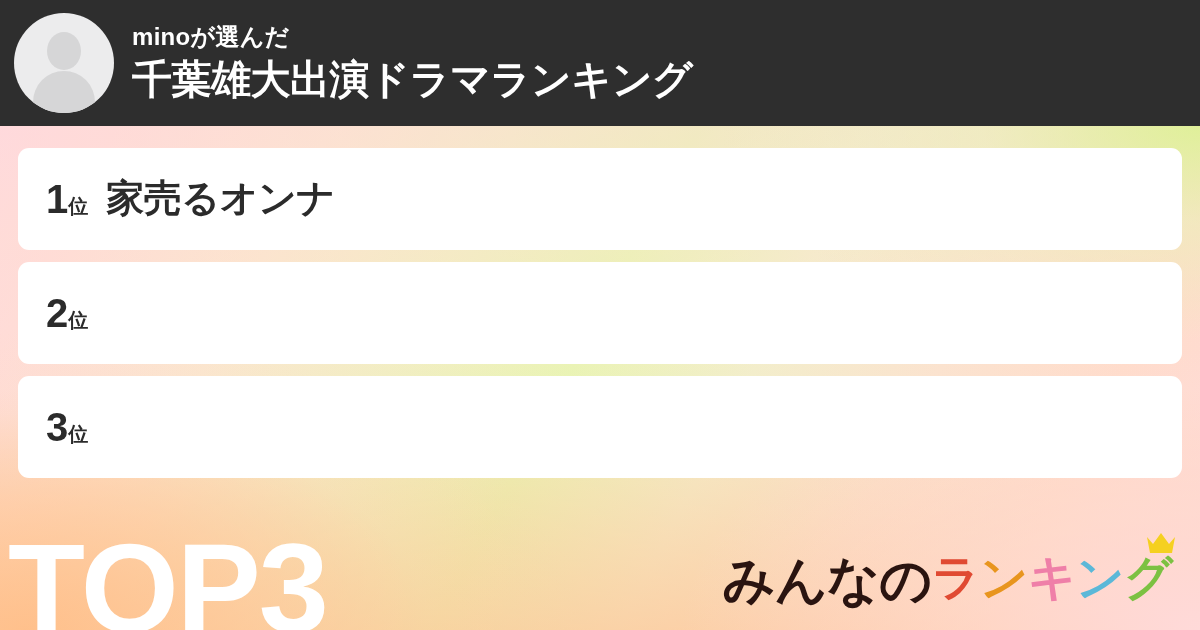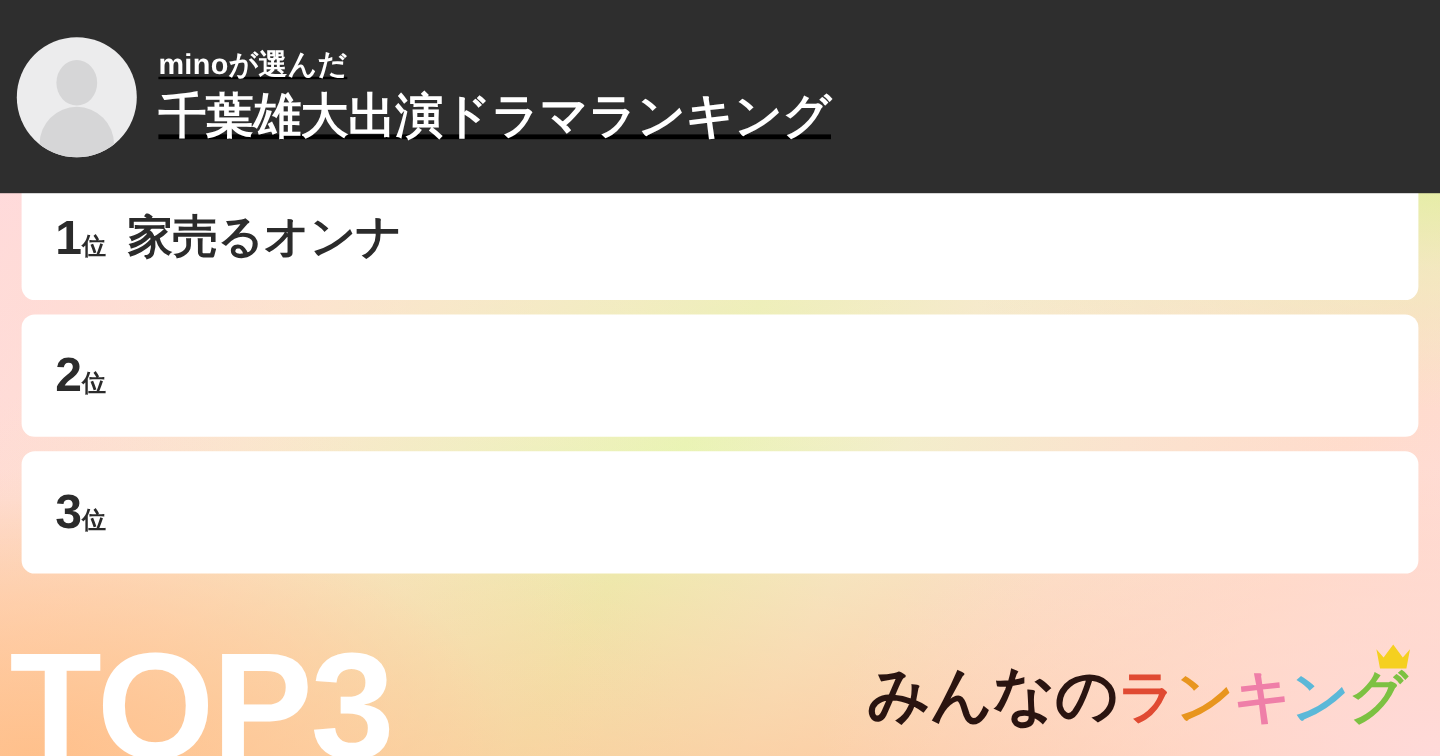--- a/index.html
+++ b/index.html
@@ -67,27 +67,26 @@
     background:
       radial-gradient(ellipse 480px 215px at 100% 0%,
         rgba(216,245,140,0.80) 0%,
         rgba(228,246,175,0.45) 45%,
         rgba(240,246,205,0) 100%);
   }
 
   
   .header{
     position:absolute;left:0;top:0;
-    width:1200px;height:161px;
+    width:1200px;height:126px;
     background:#2e2e2e;
     display:flex;align-items:center;
     box-sizing:border-box;
     padding-left:14px;
     z-index:5;
-    text-decoration:underline;
   }
   .avatar{
     width:100px;height:100px;border-radius:50%;
     background:#ececed;
     position:relative;flex:0 0 auto;
     overflow:hidden;
   }
   .avatar .av-head{
     position:absolute;left:50%;top:19px;
     transform:translateX(-50%);
@@ -173,21 +172,21 @@
     font-weight:700;
     line-height:1;
     letter-spacing:-2px;
     z-index:3;
     user-select:none;
   }
 
   
   .logo{
     position:absolute;right:28px;bottom:24px;
-    display:flex;align-items:flex-end;
+    display:flex;align-items:flex-start;
     z-index:3;
   }
   .logo-jp{
     font-size:52px;
     font-weight:700;
     color:#2a1410;
     line-height:1;
     letter-spacing:-1px;
   }
   .logo-kana{

